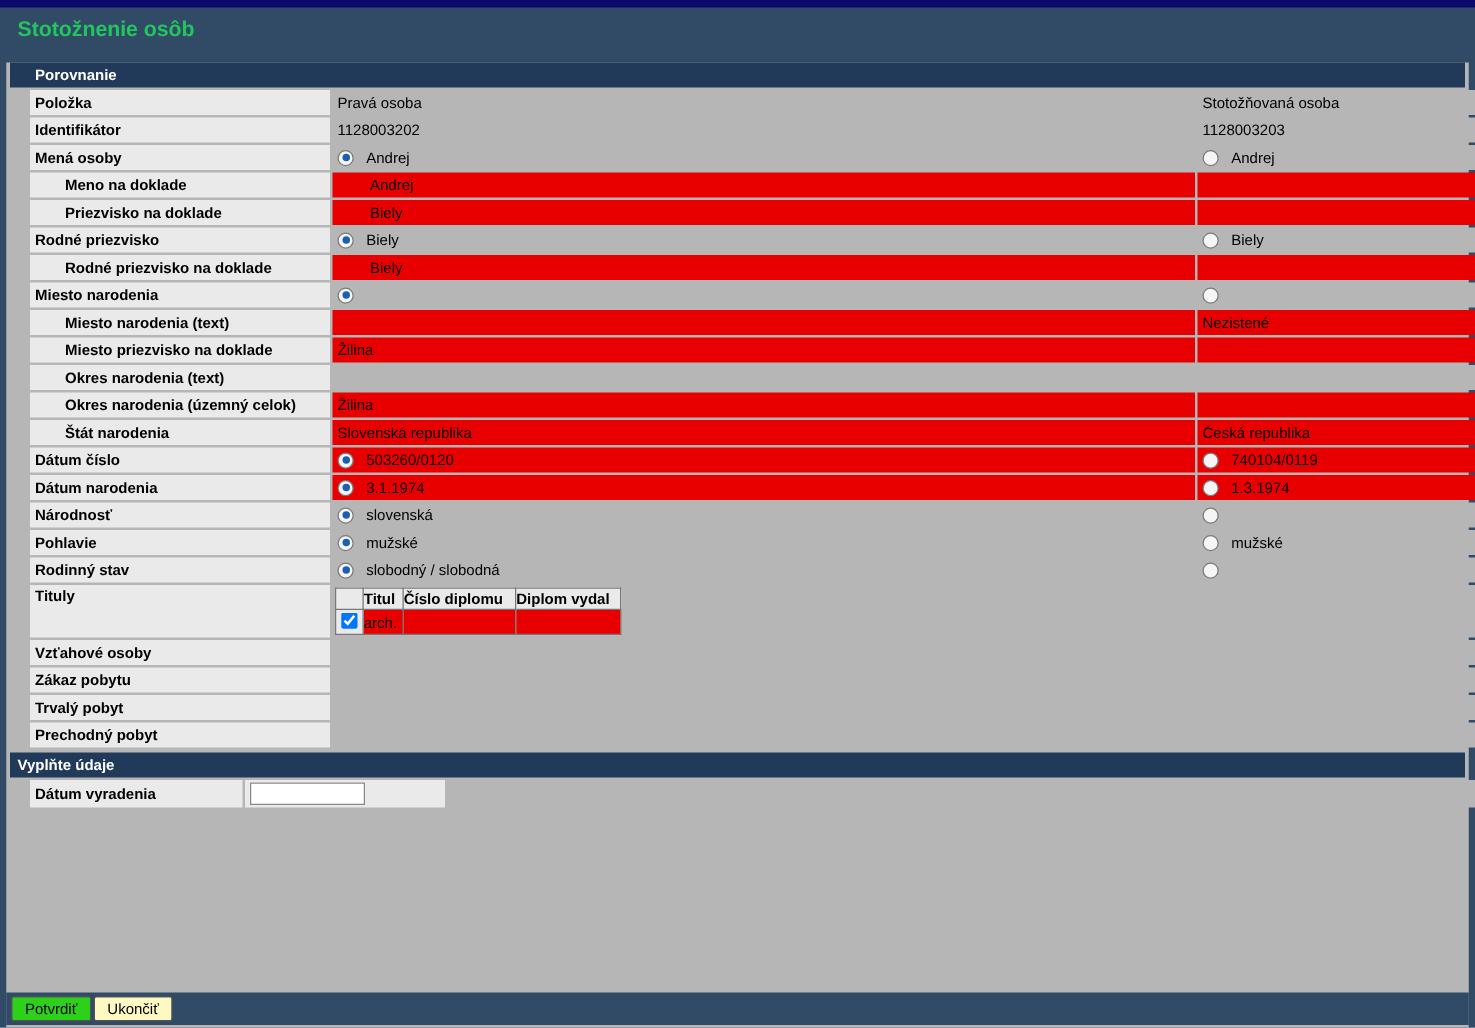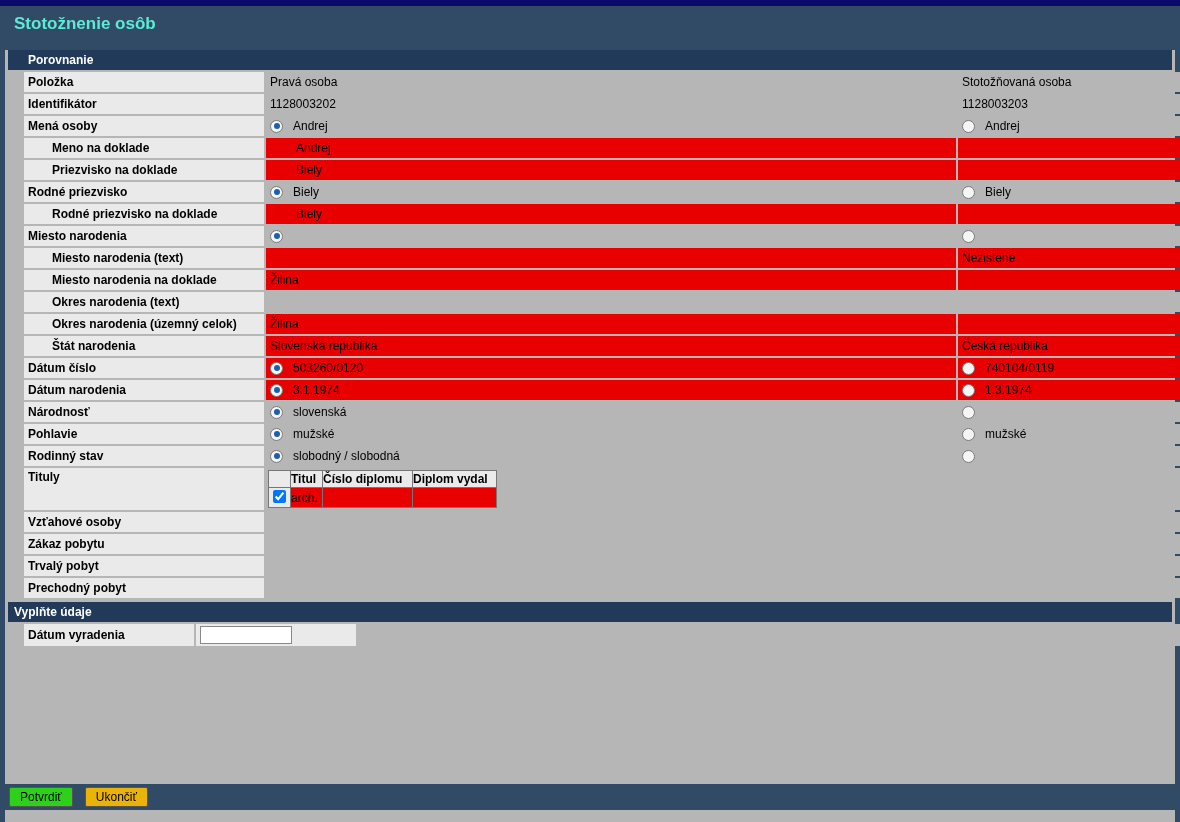--- a/index.html
+++ b/index.html
@@ -10,21 +10,21 @@
     width: 1180px;
     height: 822px;
     position: relative;
     overflow: hidden;
   }
   .topstrip {
     height: 6px;
     background: #0a0a6b;
   }
   .title-bar {
-    color: #5eead4;
+    color: #22c55e;
     font-size: 17px;
     font-weight: bold;
     padding: 8px 14px 10px 14px;
   }
   .panel {
     margin: 0 5px;
     background: #b6b6b6;
     padding: 0;
     height: 796px;
     position: relative;
@@ -90,32 +90,32 @@
   table.inner td.diffc { background: #e80000; color:#000; font-weight: normal; }
   table.inner td.chk { background: #eaeaea; text-align: center; }
   input[type="checkbox"]{ width:13px; height:13px; }
   .textinput {
     width: 92px; height: 18px;
     border: 1px solid #888; background: #fff;
     font-size: 12px; padding: 0 2px;
   }
   .footer {
     position: absolute;
-    left: 5px; right: 5px; bottom: 12px;
+    left: 5px; right: 5px; bottom: 2px;
     background: #314b66;
     padding: 3px 4px;
-    display: flex; gap: 12px;
+    display: flex; gap: 2px;
   }
   .btn {
     font-size: 12px;
     padding: 2px 10px;
     border: 1px solid #555;
     border-radius: 2px;
     cursor: pointer;
-    background: #eab308;
+    background: #fef9c3;
   }
   .btn.confirm { background: #2dd11a; }
 </style>
 </head>
 <body>
 
 <div class="topstrip"></div>
 <div class="title-bar">Stotožnenie osôb</div>
 
 <div class="panel">
@@ -203,21 +203,21 @@
     </tr>
 
     <tr>
       <td class="label indent">Miesto narodenia (text)</td>
       <td class="col-left diff"></td>
       <td class="col-right diff">Nezistené</td>
     </tr>
 
 
     <tr>
-      <td class="label indent">Miesto narodenia na doklade</td>
+      <td class="label indent">Miesto priezvisko na doklade</td>
       <td class="col-left diff">Žilina</td>
       <td class="col-right diff"></td>
     </tr>
 
     <tr>
       <td class="label indent">Okres narodenia (text)</td>
       <td class="col-left"></td>
       <td class="col-right"></td>
     </tr>
 

